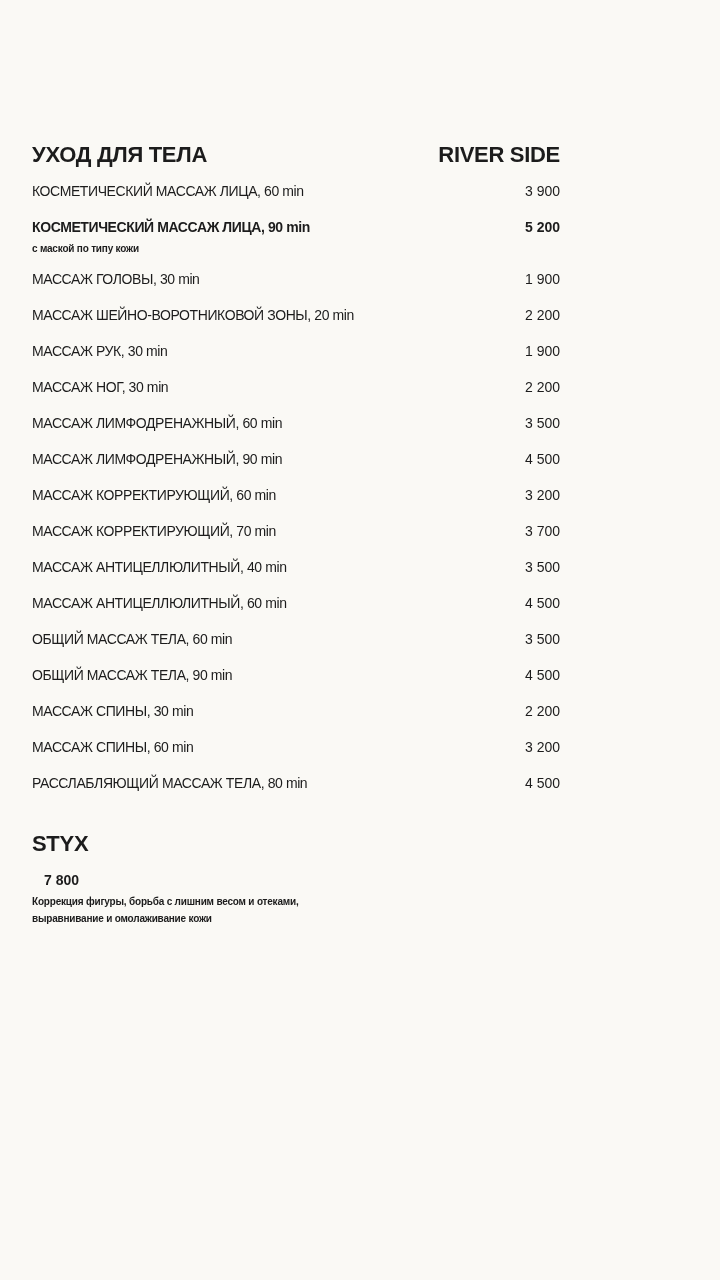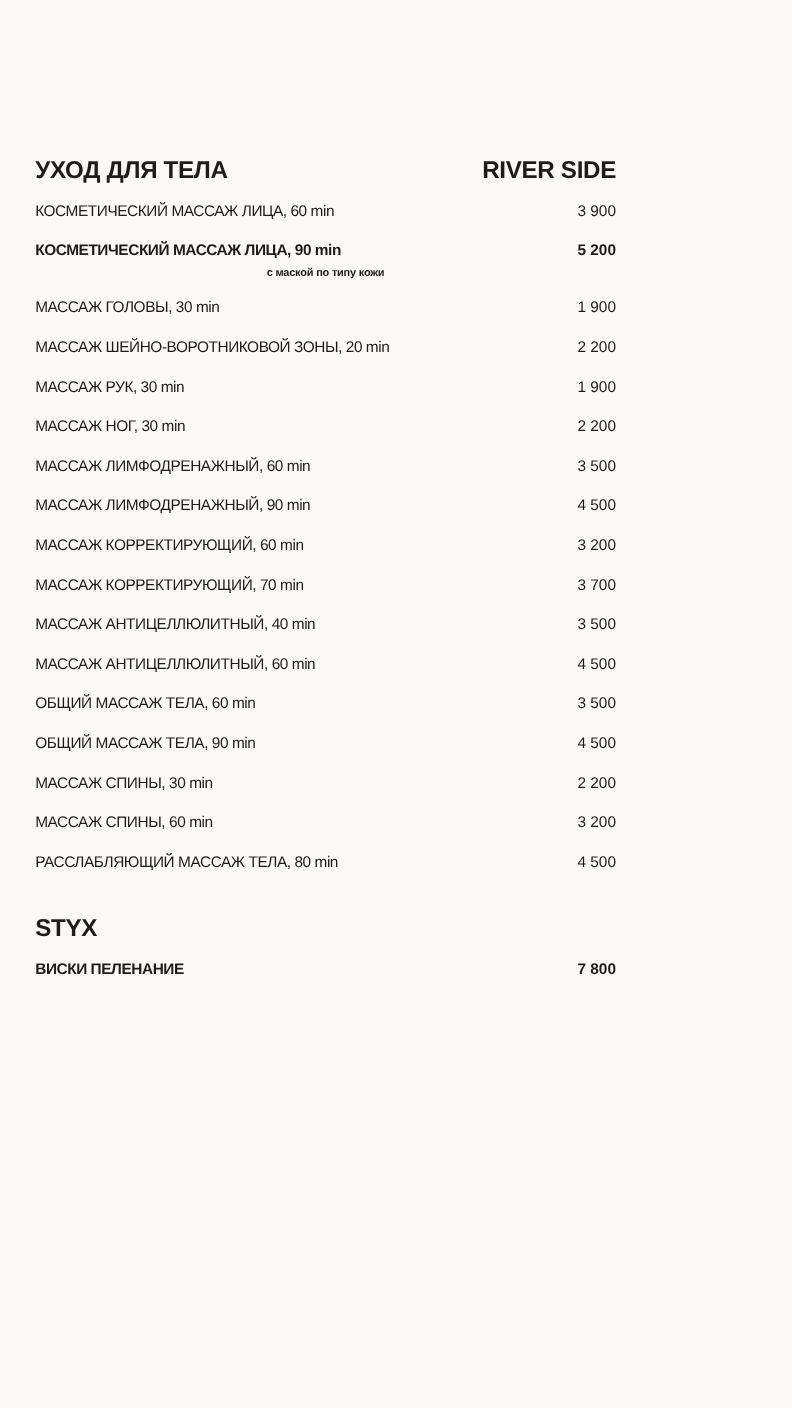--- a/index.html
+++ b/index.html
@@ -9,21 +9,20 @@
     height: 1280px;
     background: #FAF9F5;
     overflow: hidden;
     font-family: "Liberation Sans", sans-serif;
     color: #1C1C1C;
   }
   .menu {
     padding: 143px 32px 0 32px;
     box-sizing: border-box;
     width: 592px;
-    text-align: center;
   }
   .section { margin: 0; }
   .section + .section { margin-top: 37px; }
   .section-header {
     display: flex;
     justify-content: space-between;
     align-items: baseline;
     font-size: 22px;
     font-weight: 700;
     line-height: 23px;
@@ -188,20 +187,23 @@
   </div>
 
   <div class="section">
     <div class="section-header">
       <span>STYX</span>
       <span></span>
     </div>
 
     <div class="item has-note">
       <div class="row">
-        <span class="name">ВИСКИ ПЕЛЕНАНИЕ</span>
         <span class="price">7 800</span>
       </div>
+      <div class="note">
+        <div>Коррекция фигуры, борьба с лишним весом и отеками,</div>
+        <div>выравнивание и омолаживание кожи</div>
+      </div>
     </div>
 
   </div>
 
 </div>
 
 </body></html>

